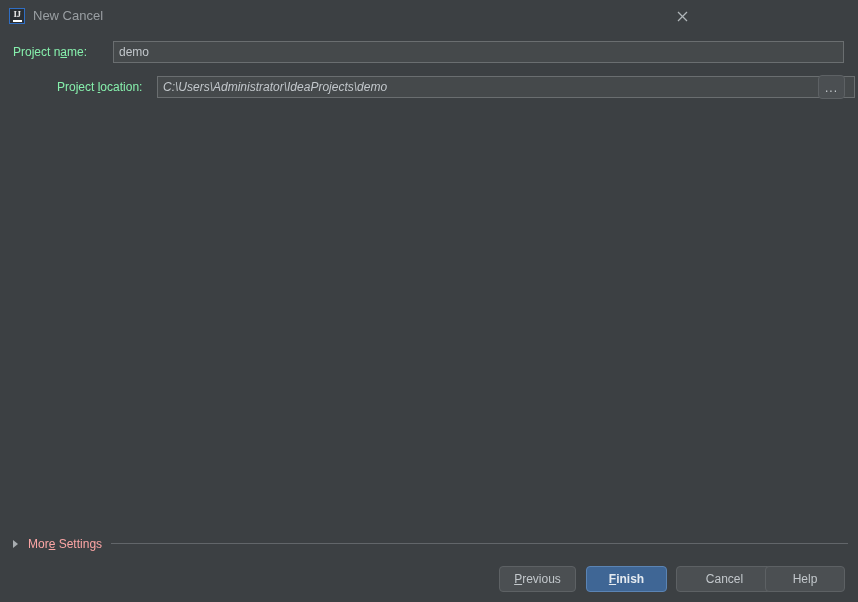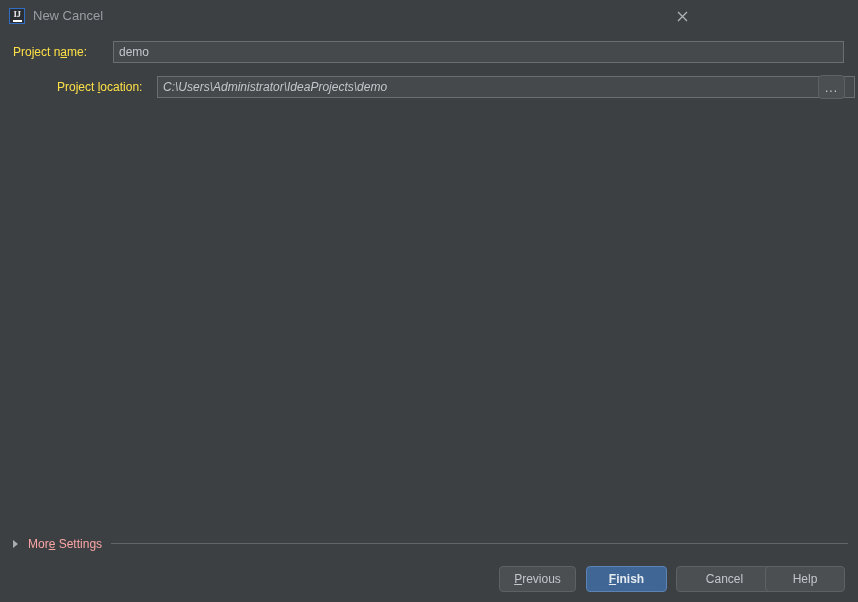--- a/index.html
+++ b/index.html
@@ -78,21 +78,21 @@
     position: absolute;
     left: 0;
     height: 22px;
     width: 858px;
   }
   .form-label {
     position: absolute;
     left: 13px;
     top: 3px;
     font-size: 12px;
-    color: #fde047;
+    color: #86efac;
     white-space: nowrap;
     line-height: 16px;
   }
   .form-label u {
     text-decoration: underline;
     text-underline-offset: 1px;
   }
   .text-field {
     position: absolute;
     top: 0;

